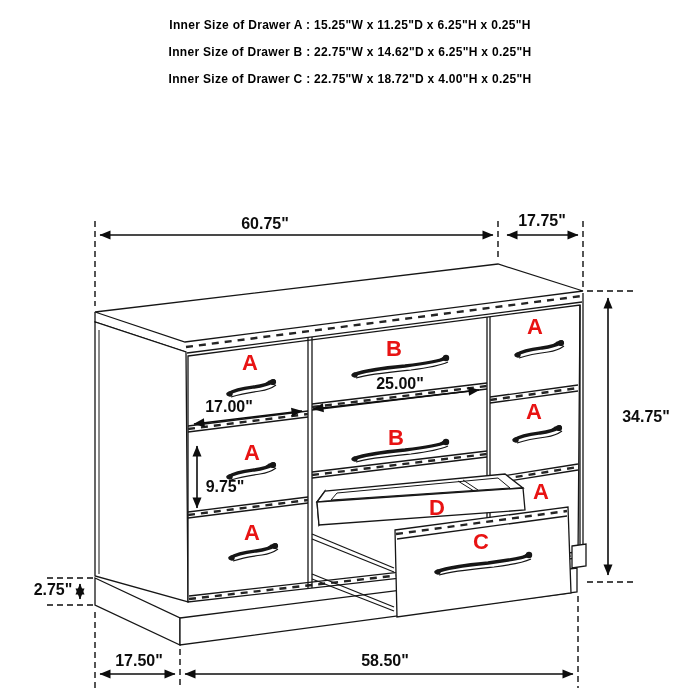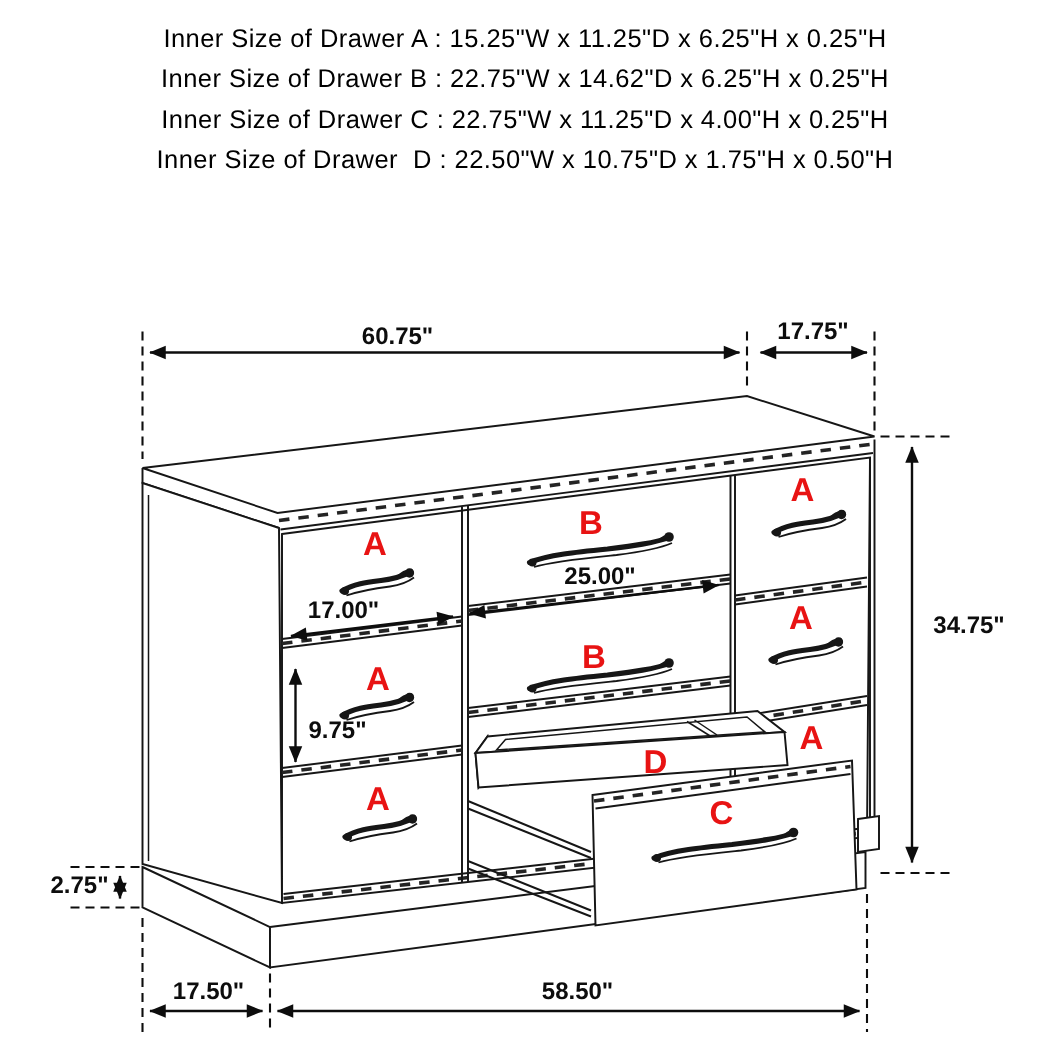--- a/index.html
+++ b/index.html
@@ -1,19 +1,19 @@
 <!DOCTYPE html>
 <html><head>
 <meta charset="utf-8">
 <style>
   html,body{margin:0;padding:0;background:#fff;}
   .page{position:relative;width:700px;height:700px;background:#ffffff;overflow:hidden;
         font-family:"Liberation Sans",sans-serif;}
   .header{position:absolute;top:12px;left:0;width:700px;text-align:center;
-          font-weight:normal;font-size:17px;letter-spacing:.3px;line-height:27px;color:#000;}
+          font-weight:bold;font-size:12px;letter-spacing:.3px;line-height:27px;color:#000;}
   .header div{white-space:pre;}
   svg{position:absolute;left:0;top:0;}
   .ln{stroke:#161616;stroke-width:1.3;fill:none;}
   .thin{stroke:#161616;stroke-width:1;fill:none;}
   .face{stroke:#161616;stroke-width:1.3;fill:#ffffff;}
   .hatch{stroke:#242424;stroke-width:2.4;fill:none;stroke-dasharray:7 6;}
   .dim{stroke:#0d0d0d;stroke-width:1.6;fill:none;}
   .ext{stroke:#0d0d0d;stroke-width:1.4;fill:none;stroke-dasharray:6 4;}
   .dimtxt{font:bold 16px "Liberation Sans",sans-serif;fill:#0d0d0d;text-anchor:middle;}
   .redtxt{font:bold 22px "Liberation Sans",sans-serif;text-anchor:middle;}
@@ -22,22 +22,21 @@
   .hdot{fill:#161616;stroke:none;}
   .hnub{stroke:#161616;stroke-width:2;fill:none;}
 </style>
 </head>
 <body>
 
 <div class="page">
   <div class="header">
     <div>Inner Size of Drawer A : 15.25"W x 11.25"D x 6.25"H x 0.25"H</div>
     <div>Inner Size of Drawer B : 22.75"W x 14.62"D x 6.25"H x 0.25"H</div>
-    <div>Inner Size of Drawer C : 22.75"W x 11.25"D x 4.00"H x 0.25"H</div>
-    <div>Inner Size of Drawer  D : 22.50"W x 10.75"D x 1.75"H x 0.50"H</div>
+    <div>Inner Size of Drawer C : 22.75"W x 18.72"D x 4.00"H x 0.25"H</div>
   </div>
 
   <svg width="700" height="700" viewBox="0 0 700 700">
     <defs>
       <marker id="arr" viewBox="0 0 12 10" markerWidth="12" markerHeight="10" refX="11" refY="5" orient="auto-start-reverse" markerUnits="userSpaceOnUse">
         <path d="M0.5,0.5 L11.5,5 L0.5,9.5 Z" fill="#0d0d0d"></path>
       </marker>
       <g id="hs">
         <path class="hmain" d="M-24,8 C-16,3 -6,2 2,1 C10,0 17,-2 22,-5"></path>
         <path class="hsub" d="M-21,11 C-12,8 0,6 8,5 C15,4 20,2 24,-1"></path>

